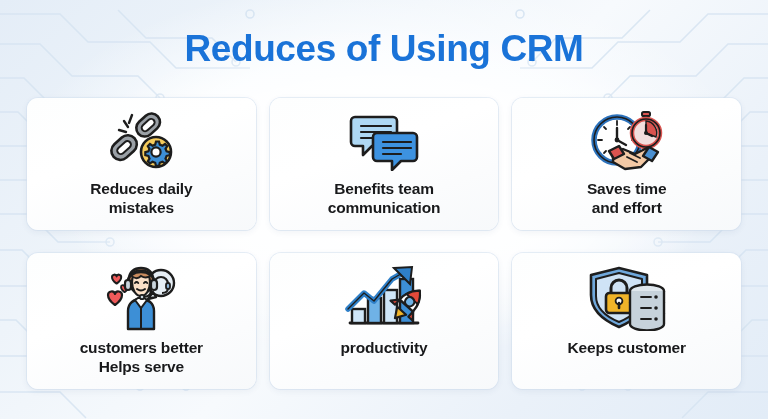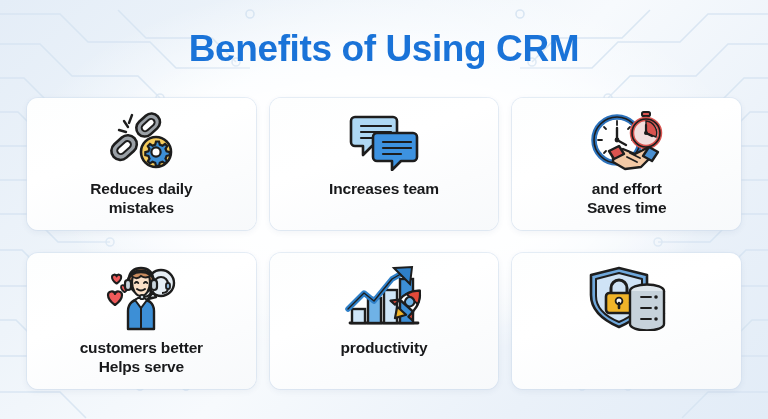--- a/index.html
+++ b/index.html
@@ -129,21 +129,21 @@
         <circle cx="532" cy="62" r="4"></circle>
       <circle cx="600" cy="134" r="4"></circle>
         <circle cx="582" cy="386" r="4"></circle>
       <circle cx="532" cy="326" r="4"></circle>
         <circle cx="546" cy="364" r="4"></circle>
     </g>
   </svg>
 
   <div class="glow"></div>
 
-  <div class="title">Benefits of Using CRM</div>
+  <div class="title">Reduces of Using CRM</div>
 
   <div class="grid">
 
     <div class="card">
       <div class="icon-wrap">
         <svg width="74" height="62" viewBox="0 0 74 62">
           <g stroke="#1d1d1d" stroke-width="2.4" stroke-linecap="round">
             <line x1="28" y1="6" x2="25" y2="14"></line>
             <line x1="20" y1="12" x2="24" y2="18"></line>
             <line x1="15" y1="21" x2="22" y2="23"></line>
@@ -180,21 +180,22 @@
           </g>
           <path d="M30 24 h36 a4 4 0 0 1 4 4 v20 a4 4 0 0 1 -4 4 h-12 l-9 9 v-9 h-15 a4 4 0 0 1 -4 -4 v-20 a4 4 0 0 1 4 -4 z" fill="#3d92e0" stroke="#1d1d1d" stroke-width="2.6" stroke-linejoin="round"></path>
           <g stroke="#1d1d1d" stroke-width="2.2" stroke-linecap="round">
             <line x1="36" y1="33" x2="64" y2="33"></line>
             <line x1="36" y1="39" x2="64" y2="39"></line>
             <line x1="36" y1="45" x2="54" y2="45"></line>
           </g>
         </svg>
       </div>
       <div class="card-label">
-        <div>Increases team</div>
+        <div>Benefits team</div>
+        <div>communication</div>
       </div>
     </div>
 
     <div class="card">
       <div class="icon-wrap">
         <svg width="80" height="62" viewBox="0 0 80 62">
           <circle cx="30" cy="31" r="23" fill="#ffffff" stroke="#2c72bc" stroke-width="5.5"></circle>
           <circle cx="30" cy="31" r="23" fill="none" stroke="#1d1d1d" stroke-width="1.6"></circle>
           <g stroke="#1d1d1d" stroke-width="1.8" stroke-linecap="round">
             <line x1="30" y1="12" x2="30" y2="16"></line>
@@ -224,22 +225,22 @@
           <path d="M26 46 l10-6 12 5 12-6 6 7 -12 12 -16 2 -12-7 z" fill="#f3c9a5" stroke="#1d1d1d" stroke-width="2.4" stroke-linejoin="round"></path>
           <path d="M22 42 l10-5 5 8 -10 5 z" fill="#d9534f" stroke="#1d1d1d" stroke-width="2.4" stroke-linejoin="round"></path>
           <path d="M62 38 l9 5 -6 9 -9-5 z" fill="#4a8fd0" stroke="#1d1d1d" stroke-width="2.4" stroke-linejoin="round"></path>
           <g stroke="#1d1d1d" stroke-width="1.8" stroke-linecap="round">
             <line x1="40" y1="48" x2="50" y2="53"></line>
             <line x1="43" y1="44" x2="53" y2="49"></line>
           </g>
         </svg>
       </div>
       <div class="card-label">
+        <div>Saves time</div>
         <div>and effort</div>
-        <div>Saves time</div>
       </div>
     </div>
 
     <div class="card row2">
       <div class="icon-wrap">
         <svg width="86" height="66" viewBox="0 0 86 66">
           <path d="M10 30 c0-4 6-5 7-1 1-4 7-3 7 1 0 5-7 10-7 10 s-7-5-7-10 z" fill="#ef5a5a" stroke="#1d1d1d" stroke-width="2.2" stroke-linejoin="round"></path>
           <path d="M14 12 c0-2.6 4-3.4 4.6-0.6 0.6-2.8 4.6-2 4.6 0.6 0 3.4-4.6 6.6-4.6 6.6 s-4.6-3.2-4.6-6.6 z" fill="#ef5a5a" stroke="#1d1d1d" stroke-width="2" stroke-linejoin="round"></path>
           <path d="M23 22 c0-2 3.2-2.6 3.6-0.4 0.4-2.2 3.6-1.6 3.6 0.4 0 2.6-3.6 5.2-3.6 5.2 s-3.6-2.6-3.6-5.2 z" fill="#ef5a5a" stroke="#1d1d1d" stroke-width="1.8" stroke-linejoin="round"></path>
           <circle cx="63" cy="18" r="13" fill="#e6eef5" stroke="#1d1d1d" stroke-width="2.4"></circle>
@@ -317,17 +318,18 @@
               <circle cx="71" cy="54" r="1.8"></circle>
           </g>
           <g stroke="#1d1d1d" stroke-width="1.8" stroke-linecap="round">
             <line x1="56" y1="32" x2="66" y2="32"></line>
             <line x1="56" y1="43" x2="66" y2="43"></line>
             <line x1="56" y1="54" x2="66" y2="54"></line>
           </g>
         </svg>
       </div>
       <div class="card-label">
+        <div>Keeps customer</div>
       </div>
     </div>
 
   </div>
 </div>
 
 </body></html>

